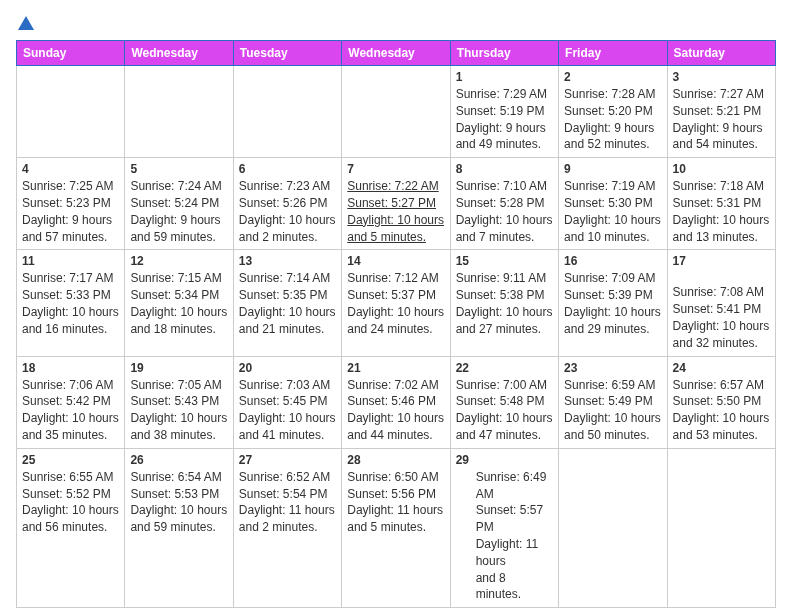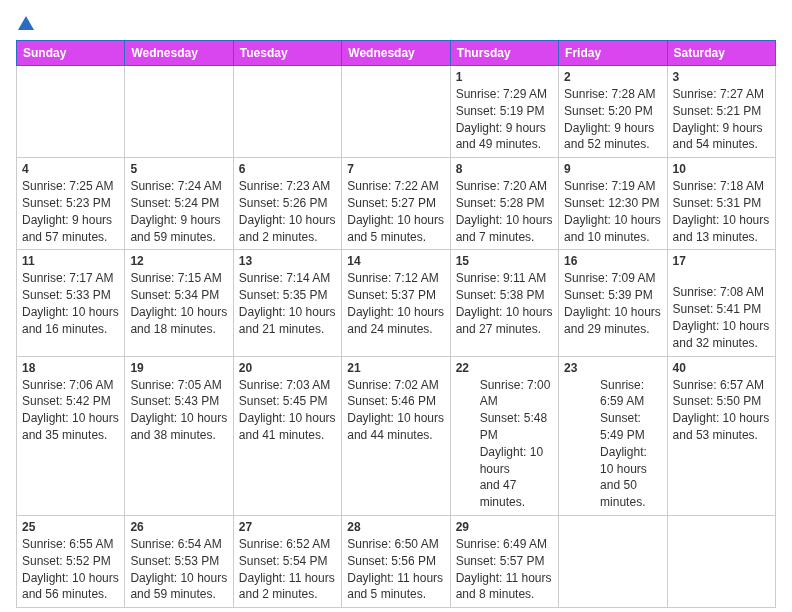--- a/index.html
+++ b/index.html
@@ -168,36 +168,36 @@
         </td>
         <td>
           <div class="day-number">6</div>
           <div class="day-info" style="white-space: pre-line;">Sunrise: 7:23 AM
 Sunset: 5:26 PM
 Daylight: 10 hours
 and 2 minutes.</div>
         </td>
         <td>
           <div class="day-number">7</div>
-          <div class="day-info" style="white-space: pre-line;">Sunrise: 7:22 AM
+          <div class="day-info" style="white-space: pre-line; text-decoration: underline;">Sunrise: 7:22 AM
 Sunset: 5:27 PM
 Daylight: 10 hours
 and 5 minutes.</div>
         </td>
         <td>
           <div class="day-number">8</div>
-          <div class="day-info" style="white-space: pre-line;">Sunrise: 7:20 AM
+          <div class="day-info" style="white-space: pre-line;">Sunrise: 7:10 AM
 Sunset: 5:28 PM
 Daylight: 10 hours
 and 7 minutes.</div>
         </td>
         <td>
           <div class="day-number">9</div>
           <div class="day-info" style="white-space: pre-line;">Sunrise: 7:19 AM
-Sunset: 12:30 PM
+Sunset: 5:30 PM
 Daylight: 10 hours
 and 10 minutes.</div>
         </td>
         <td>
           <div class="day-number">10</div>
           <div class="day-info" style="white-space: pre-line;">Sunrise: 7:18 AM
 Sunset: 5:31 PM
 Daylight: 10 hours
 and 13 minutes.</div>
         </td>
@@ -277,34 +277,34 @@
         </td>
         <td>
           <div class="day-number">21</div>
           <div class="day-info" style="white-space: pre-line;">Sunrise: 7:02 AM
 Sunset: 5:46 PM
 Daylight: 10 hours
 and 44 minutes.</div>
         </td>
         <td>
           <div class="day-number">22</div>
-          <div class="day-info" style="white-space: pre-line; margin-left: 24px;">Sunrise: 7:00 AM
+          <div class="day-info" style="white-space: pre-line;">Sunrise: 7:00 AM
 Sunset: 5:48 PM
 Daylight: 10 hours
 and 47 minutes.</div>
         </td>
         <td>
           <div class="day-number">23</div>
-          <div class="day-info" style="white-space: pre-line; margin-left: 36px;">Sunrise: 6:59 AM
+          <div class="day-info" style="white-space: pre-line;">Sunrise: 6:59 AM
 Sunset: 5:49 PM
 Daylight: 10 hours
 and 50 minutes.</div>
         </td>
         <td>
-          <div class="day-number">40</div>
+          <div class="day-number">24</div>
           <div class="day-info" style="white-space: pre-line;">Sunrise: 6:57 AM
 Sunset: 5:50 PM
 Daylight: 10 hours
 and 53 minutes.</div>
         </td>
       </tr>
       <tr>
         <td>
           <div class="day-number">25</div>
           <div class="day-info" style="white-space: pre-line;">Sunrise: 6:55 AM
@@ -328,21 +328,21 @@
         </td>
         <td>
           <div class="day-number">28</div>
           <div class="day-info" style="white-space: pre-line;">Sunrise: 6:50 AM
 Sunset: 5:56 PM
 Daylight: 11 hours
 and 5 minutes.</div>
         </td>
         <td>
           <div class="day-number">29</div>
-          <div class="day-info" style="white-space: pre-line;">Sunrise: 6:49 AM
+          <div class="day-info" style="white-space: pre-line; margin-left: 20px;">Sunrise: 6:49 AM
 Sunset: 5:57 PM
 Daylight: 11 hours
 and 8 minutes.</div>
         </td>
         <td class="empty-cell"></td>
         <td class="empty-cell"></td>
       </tr>
     </tbody>
 </table>
 

